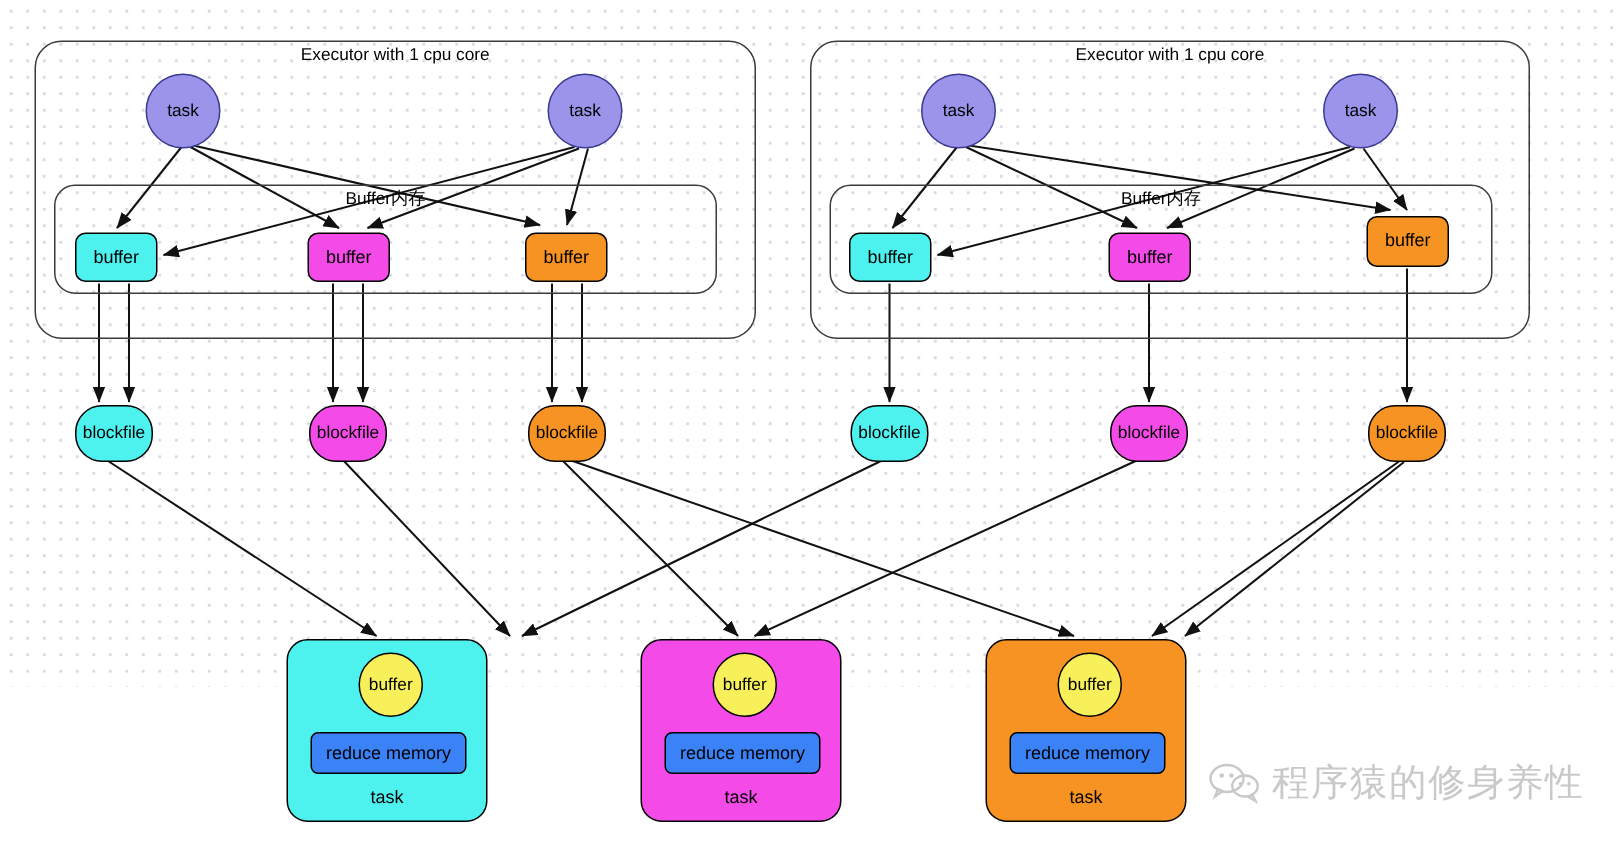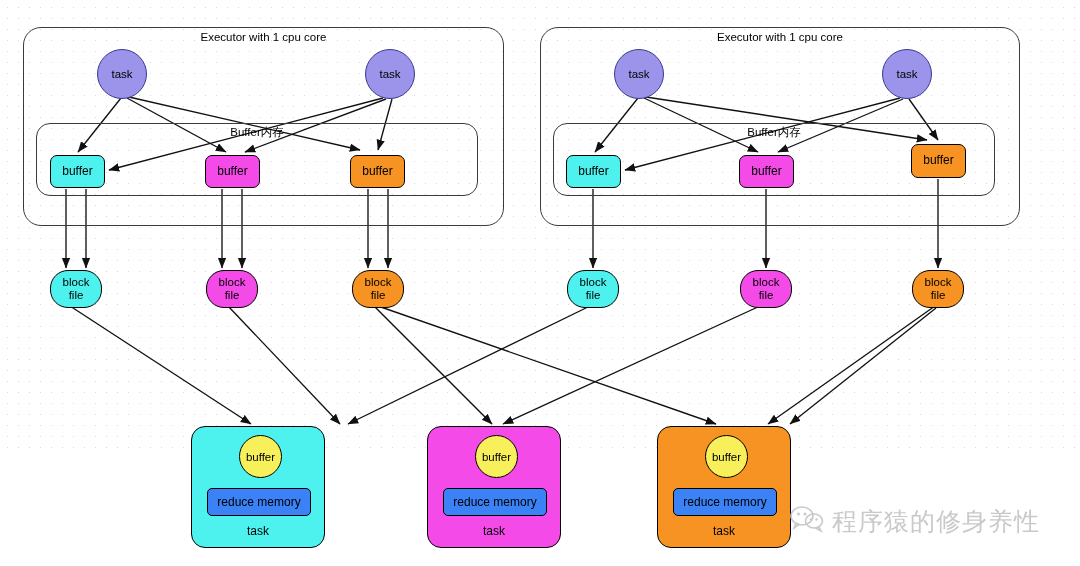--- a/index.html
+++ b/index.html
@@ -17,33 +17,33 @@
     background-size:11px 11px;
     background-position:2px 2px;
   }
   svg#wires{position:absolute;left:0;top:0;width:1080px;height:566px;pointer-events:none;}
   .node{position:absolute;box-sizing:border-box;display:flex;align-items:center;justify-content:center;
         color:#000;line-height:1.1;text-align:center;}
   .grpbox{position:absolute;box-sizing:border-box;border:1.3px solid #3b3b3b;border-radius:18px;background:transparent;}
   .grplabel{position:absolute;font-size:11.5px;color:#000;white-space:nowrap;text-align:center;}
   .circ{border-radius:50%;border:1.2px solid #3a3a8f;background:#9b94ea;font-size:11.5px;}
   .buf{border:1.4px solid #000;border-radius:7px;font-size:12px;}
-  .blk{border:1.4px solid #000;border-radius:18px;font-size:11.5px;flex-direction:column;}
+  .blk{border:1.4px solid #000;border-radius:18px;font-size:11.5px;flex-direction:row;}
   .blk span{display:block;}
   .bigtask{position:absolute;box-sizing:border-box;border:1.6px solid #000;border-radius:14px;}
   .ycirc{position:absolute;border-radius:50%;border:1.3px solid #000;background:#f7f05a;
          display:flex;align-items:center;justify-content:center;font-size:11.5px;}
   .redmem{position:absolute;box-sizing:border-box;border:1.4px solid #000;border-radius:5px;background:#3b82f6;
           display:flex;align-items:center;justify-content:center;font-size:12px;color:#000;}
   .tasklbl{position:absolute;width:100%;text-align:center;font-size:12px;color:#000;}
   .cyan{background:#4df2ef;}
   .magenta{background:#f44ae8;}
   .orange{background:#f79322;}
-  .watermark{position:absolute;display:flex;gap:8px;color:#c9c9c9;
-             font-size:25px;font-family:"DejaVu Sans",sans-serif;letter-spacing:1px;}
+  .watermark{position:absolute;display:flex;align-items:center;gap:8px;color:#c9c9c9;
+             font-size:25px;font-family:"DejaVu Sans",sans-serif;letter-spacing:1px;padding-left:16px;}
   .wm-icon{width:34px;height:28px;position:relative;flex:0 0 auto;}
 </style>
 </head>
 <body>
 
 <div id="canvas">
 
   <svg id="wires" viewBox="0 0 1080 566">
     <defs>
       <marker id="ah" markerWidth="9" markerHeight="9" refX="7.6" refY="3.1" orient="auto" markerUnits="strokeWidth">

